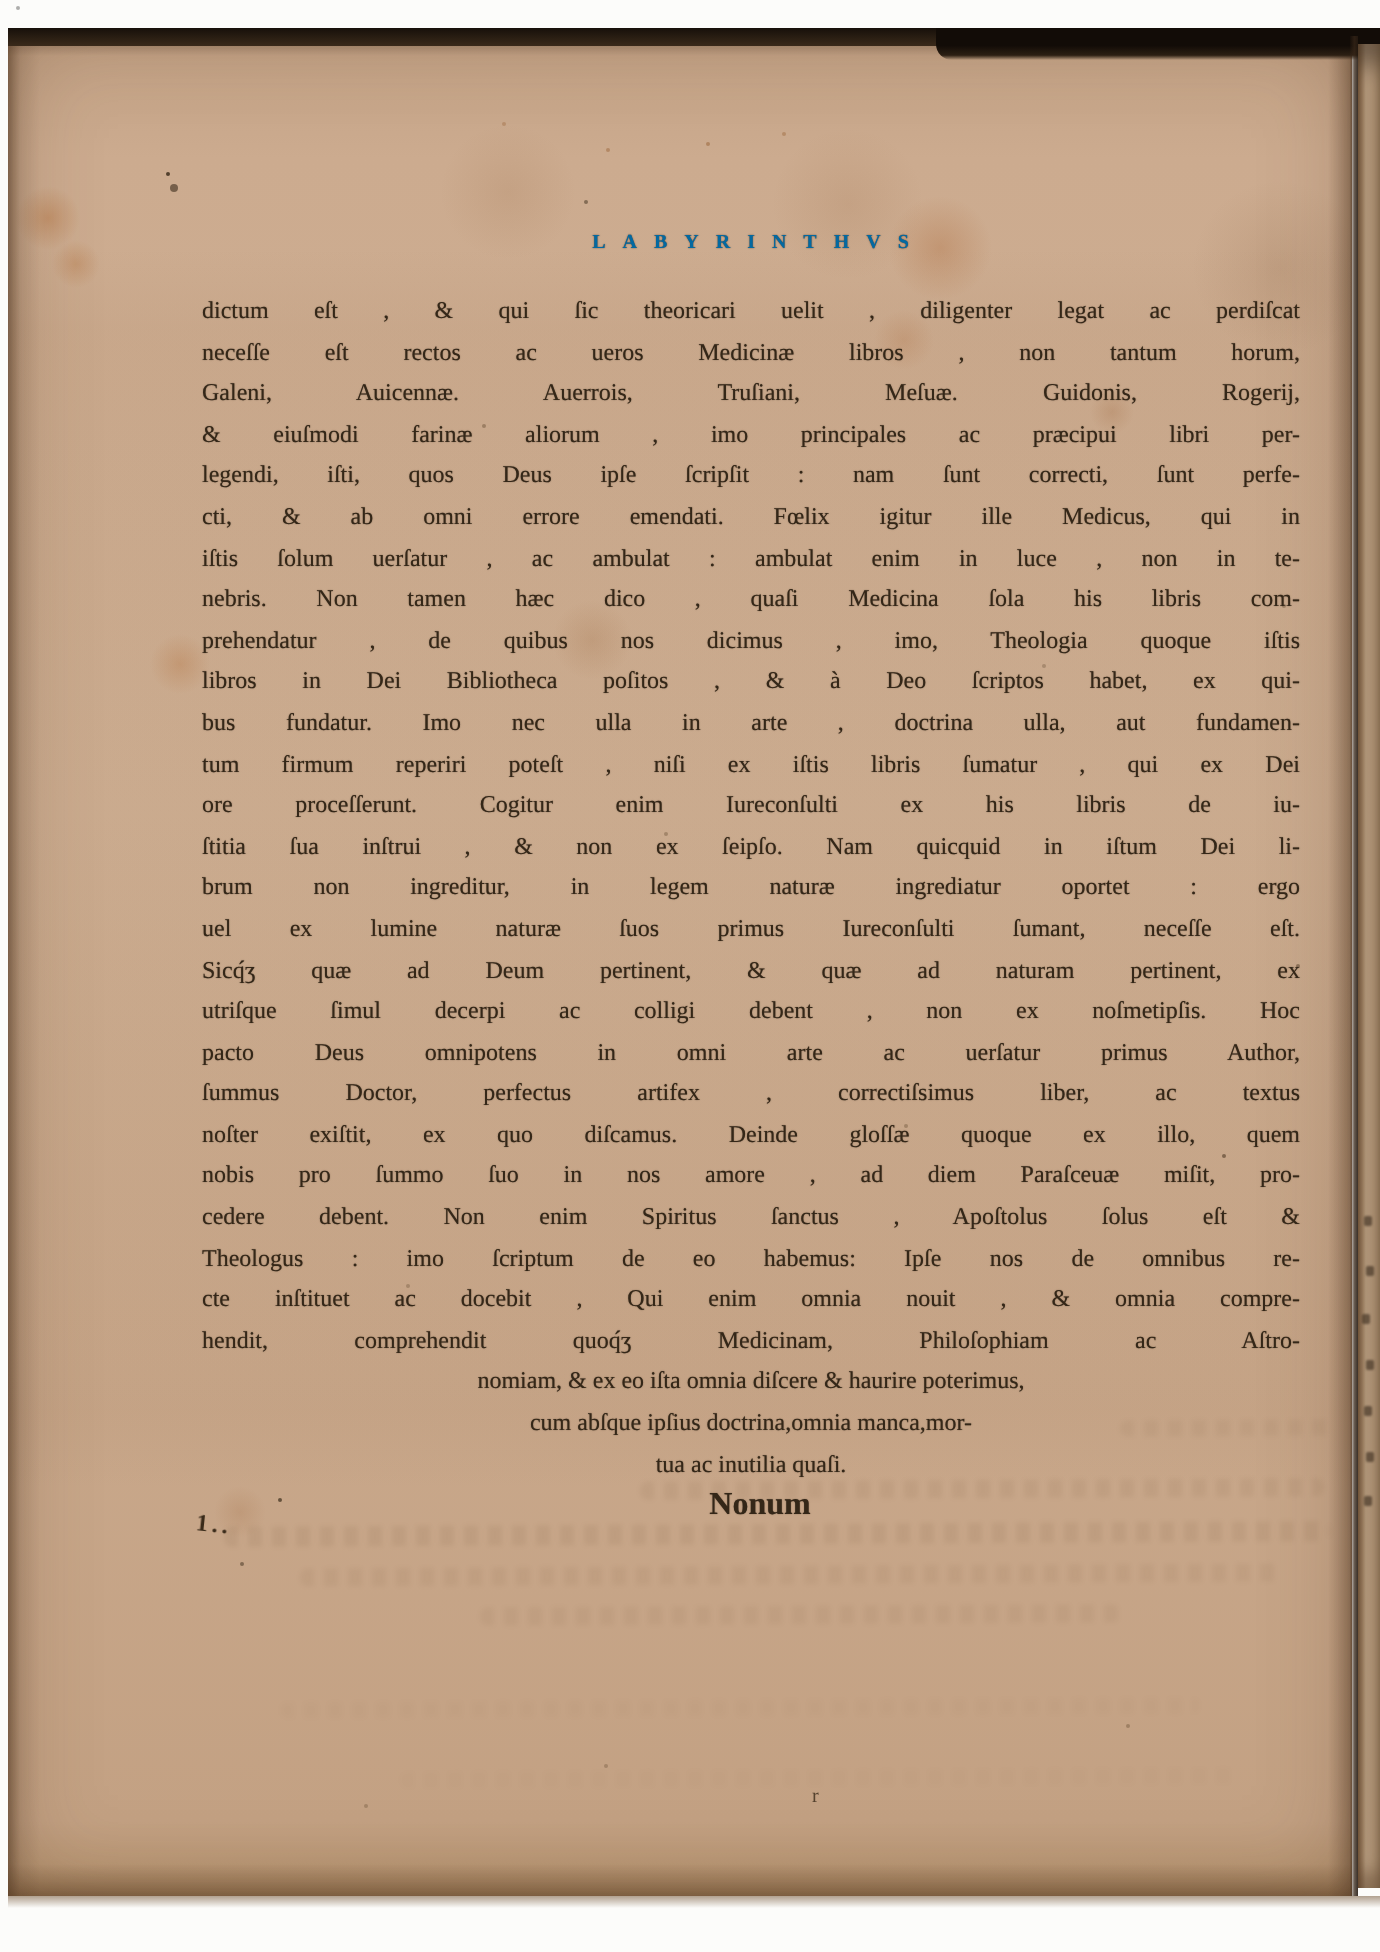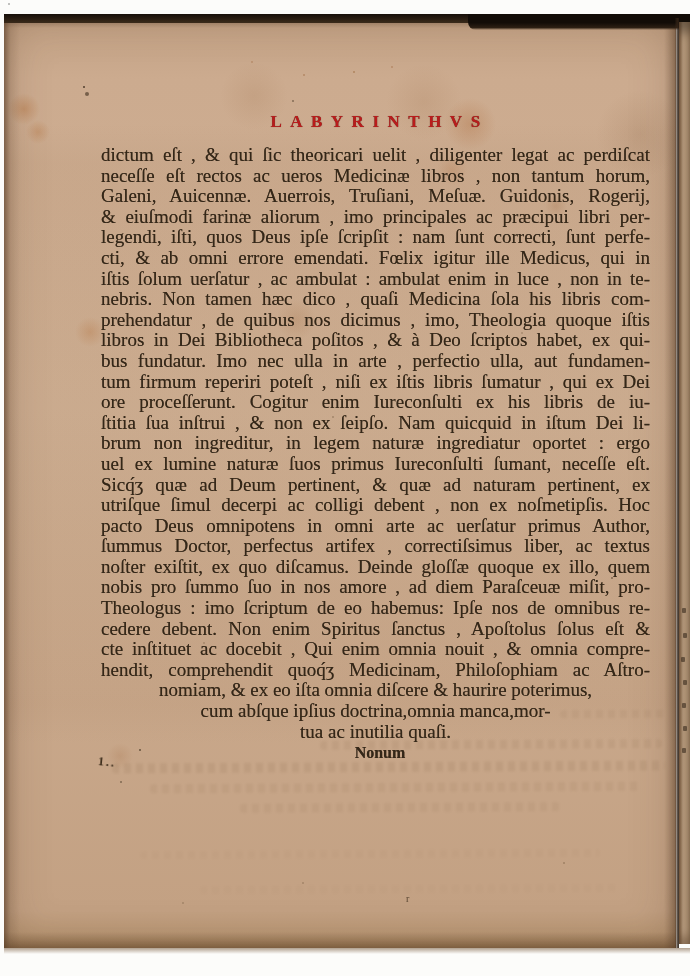--- a/index.html
+++ b/index.html
@@ -50,26 +50,26 @@
   .crease{position:absolute;left:675px;top:18px;width:4px;height:930px;
     background:linear-gradient(90deg, rgba(70,48,30,.08), rgba(55,38,24,.75) 55%, rgba(36,25,16,.9));}
   .edge-strip{position:absolute;left:679px;top:22px;width:11px;height:922px;
     background:linear-gradient(90deg,#a07a55, #dcbd9b 35%, #d2b28e 80%, #c8a781);
     box-shadow:inset 0 10px 12px rgba(30,20,12,.55), inset 0 -8px 8px rgba(90,60,35,.4);}
   .edge-mark{position:absolute;width:4px;height:5px;background:rgba(45,32,20,.55);filter:blur(.4px);border-radius:1px;}
 
   
   .text-block{position:absolute;left:101px;top:113px;width:549px;color:var(--ink);}
   .running-title{
-    text-align:center;font-size:17px;font-weight:bold;letter-spacing:8.5px;padding-left:8px;
-    line-height:18px;margin-bottom:14px;color:#b91c1c;
+    text-align:center;font-size:10px;font-weight:bold;letter-spacing:8.5px;padding-left:8px;
+    line-height:18px;margin-bottom:14px;color:#0369a1;
     text-shadow:0 0 .7px rgba(39,27,14,.8);
   }
   .line{
-    font-size:19px;line-height:20.6px;white-space:normal;
+    font-size:12px;line-height:20.6px;white-space:normal;
     text-shadow:0 0 .6px rgba(52,39,24,.65);
   }
   .line.justify{text-align:justify;text-align-last:justify;}
   .line.center{text-align:left;text-align-last:center;}
   .catchword-row{text-align:center;margin-right:-9px;margin-top:1px;font-size:16px;line-height:20.6px;
     font-weight:bold;text-shadow:0 0 .6px rgba(52,39,24,.65);}
 
   
   .ghost{position:absolute;border-radius:4px;filter:blur(1.3px);transform:rotate(-.3deg);
     background:repeating-linear-gradient(90deg, rgba(110,78,48,.55) 0 7px, rgba(110,78,48,0) 7px 12px);}
@@ -139,34 +139,34 @@
         <div class="line justify">dictum eſt , &amp; qui ſic theoricari uelit , diligenter legat ac perdiſcat</div>
         <div class="line justify">neceſſe eſt rectos ac ueros Medicinæ libros , non tantum horum,</div>
         <div class="line justify">Galeni, Auicennæ. Auerrois, Truſiani, Meſuæ. Guidonis, Rogerij,</div>
         <div class="line justify">&amp; eiuſmodi farinæ aliorum , imo principales ac præcipui libri per-</div>
         <div class="line justify">legendi, iſti, quos Deus ipſe ſcripſit : nam ſunt correcti, ſunt perfe-</div>
         <div class="line justify">cti, &amp; ab omni errore emendati. Fœlix igitur ille Medicus, qui in</div>
         <div class="line justify">iſtis ſolum uerſatur , ac ambulat : ambulat enim in luce , non in te-</div>
         <div class="line justify">nebris. Non tamen hæc dico , quaſi Medicina ſola his libris com-</div>
         <div class="line justify">prehendatur , de quibus nos dicimus , imo, Theologia quoque iſtis</div>
         <div class="line justify">libros in Dei Bibliotheca poſitos , &amp; à Deo ſcriptos habet, ex qui-</div>
-        <div class="line justify">bus fundatur. Imo nec ulla in arte , perfectio ulla, aut fundamen-</div>
+        <div class="line justify">bus fundatur. Imo nec ulla in arte , doctrina ulla, aut fundamen-</div>
         <div class="line justify">tum firmum reperiri poteſt , niſi ex iſtis libris ſumatur , qui ex Dei</div>
         <div class="line justify">ore proceſſerunt. Cogitur enim Iureconſulti ex his libris de iu-</div>
         <div class="line justify">ſtitia ſua inſtrui , &amp; non ex ſeipſo. Nam quicquid in iſtum Dei li-</div>
         <div class="line justify">brum non ingreditur, in legem naturæ ingrediatur oportet : ergo</div>
         <div class="line justify">uel ex lumine naturæ ſuos primus Iureconſulti ſumant, neceſſe eſt.</div>
         <div class="line justify">Sicq́ʒ quæ ad Deum pertinent, &amp; quæ ad naturam pertinent, ex</div>
         <div class="line justify">utriſque ſimul decerpi ac colligi debent , non ex noſmetipſis. Hoc</div>
         <div class="line justify">pacto Deus omnipotens in omni arte ac uerſatur primus Author,</div>
         <div class="line justify">ſummus Doctor, perfectus artifex , correctiſsimus liber, ac textus</div>
         <div class="line justify">noſter exiſtit, ex quo diſcamus. Deinde gloſſæ quoque ex illo, quem</div>
         <div class="line justify">nobis pro ſummo ſuo in nos amore , ad diem Paraſceuæ miſit, pro-</div>
+        <div class="line justify">cedere debent. Non enim Spiritus ſanctus , Apoſtolus ſolus eſt &amp;</div>
         <div class="line justify">Theologus : imo ſcriptum de eo habemus: Ipſe nos de omnibus re-</div>
-        <div class="line justify">cedere debent. Non enim Spiritus ſanctus , Apoſtolus ſolus eſt &amp;</div>
         <div class="line justify">cte inſtituet ac docebit , Qui enim omnia nouit , &amp; omnia compre-</div>
         <div class="line justify">hendit, comprehendit quoq́ʒ Medicinam, Philoſophiam ac Aſtro-</div>
         <div class="line center">nomiam, &amp; ex eo iſta omnia diſcere &amp; haurire poterimus,</div>
         <div class="line center">cum abſque ipſius doctrina,omnia manca,mor-</div>
         <div class="line center">tua ac inutilia quaſi.</div>
       </div>
     <div class="catchword-row">Nonum</div>
   </div>
 
   <div class="ink-mark mark-bottom-left">1..</div>

